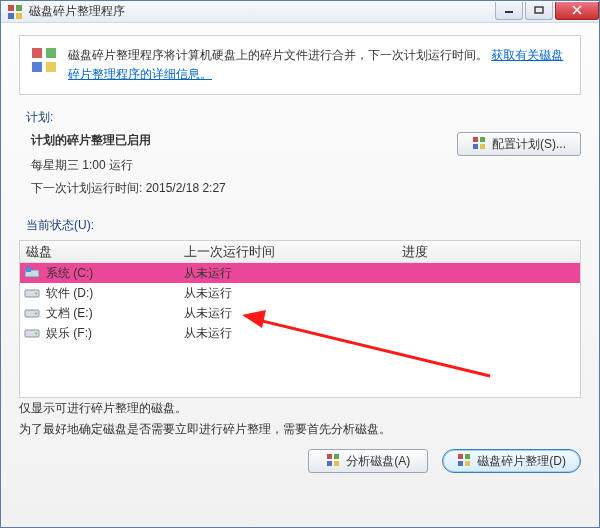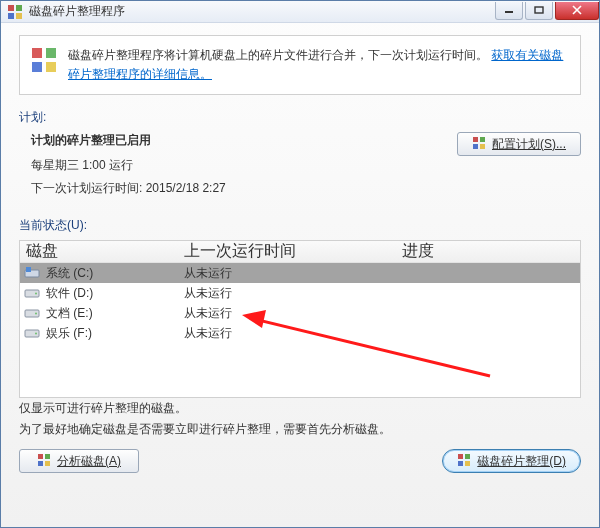--- a/index.html
+++ b/index.html
@@ -58,21 +58,21 @@
     background: #fff;
     padding: 10px 12px 10px 10px;
     display: flex;
     align-items: flex-start;
     gap: 10px;
   }
   .banner .big-icon { width: 28px; height: 28px; flex: 0 0 auto; }
   .banner .msg { line-height: 1.6; }
   .banner a { color: #0066cc; text-decoration: underline; cursor: pointer; }
 
-  .section-label { color: #1a3e7a; margin: 14px 0 6px 0; }
+  .section-label { color: #1a3e7a; margin: 14px 0 6px 7px; }
 
   .schedule-row {
     display: flex;
     align-items: flex-start;
     gap: 4px;
   }
   .schedule-info { flex: 1; padding-left: 12px; }
   .schedule-info .title-line { font-weight: bold; margin-bottom: 8px; }
   .schedule-info .line { margin-bottom: 6px; color: #333; }
 
@@ -83,21 +83,20 @@
     border: 1px solid #9aa7b8;
     border-radius: 3px;
     background: linear-gradient(#fefefe, #e5e9ef);
     display: inline-flex;
     align-items: center;
     justify-content: center;
     gap: 6px;
     font-size: 12px;
     cursor: pointer;
     white-space: nowrap;
-    text-decoration: underline;
   }
   .btn.highlight {
     border-color: #3c7fb1;
     box-shadow: 0 0 0 1px #a2d0f5 inset;
     background: linear-gradient(#f4faff, #d7ecfb);
     border-radius: 12px;
   }
   .btn .mini-icon, .banner .big-icon svg, .titlebar .app-icon svg { display:block; }
 
   
@@ -107,42 +106,43 @@
     height: 158px;
     overflow: hidden;
     position: relative;
   }
   .disk-header {
     display: flex;
     background: linear-gradient(#fafafa, #efefef);
     border-bottom: 1px solid #e2e2e2;
     height: 22px;
     align-items: center;
-    font-size: 16px;
+    font-size: 13px;
     color: #333;
   }
   .col-disk { width: 164px; padding-left: 6px; }
   .col-last { width: 218px; }
   .col-prog { flex: 1; }
   .disk-rows { }
   .disk-row {
     display: flex;
     height: 20px;
     align-items: center;
     font-size: 12px;
   }
-  .disk-row.selected { background: #a3a3a3; }
+  .disk-row.selected { background: #ec4899; }
   .disk-row .col-disk { display:flex; align-items:center; gap:6px; padding-left: 4px;}
   .drive-icon { width:16px; height:14px; }
 
   .notes { line-height: 1.7; color: #333; }
 
   .button-bar {
     display: flex;
-    justify-content: space-between;
+    justify-content: flex-end;
+    gap: 14px;
     padding: 10px 0 14px 0;
   }
 
   
   .arrow-overlay {
     position: absolute;
     left: 240px;
     top: 278px;
     width: 260px;
     height: 110px;

